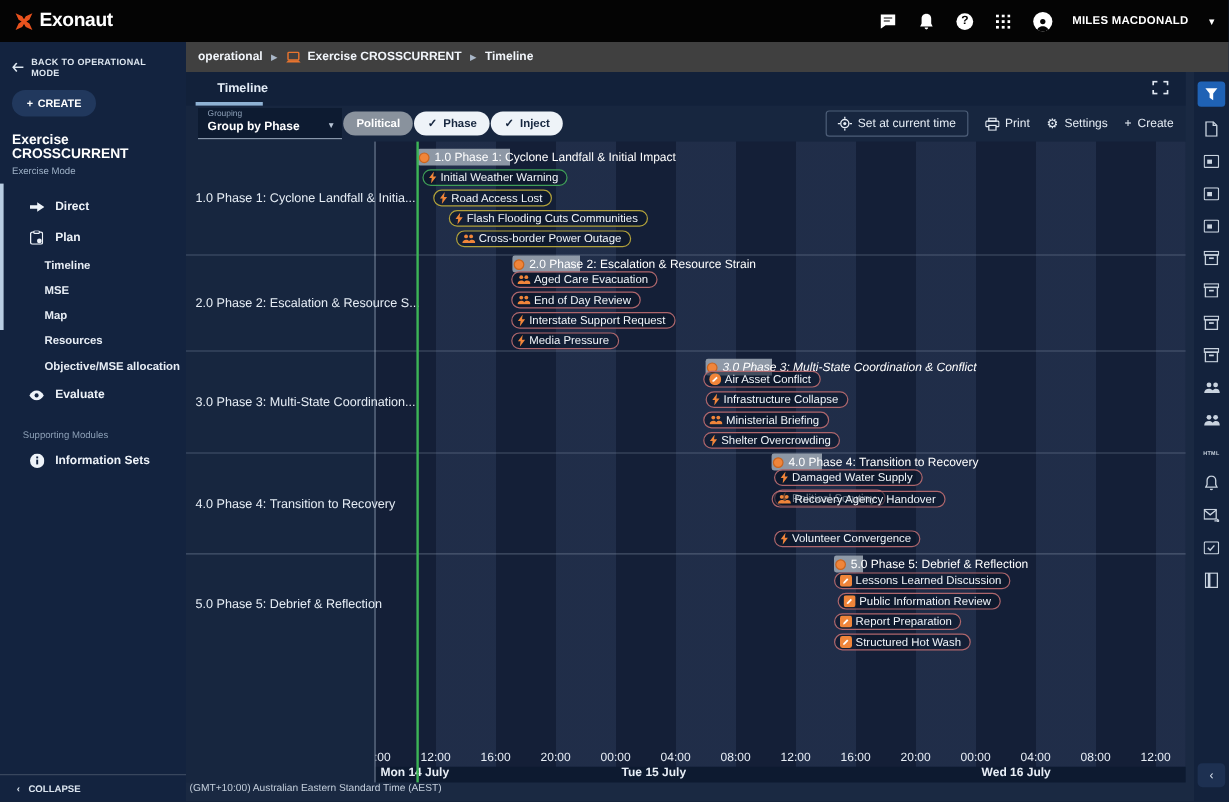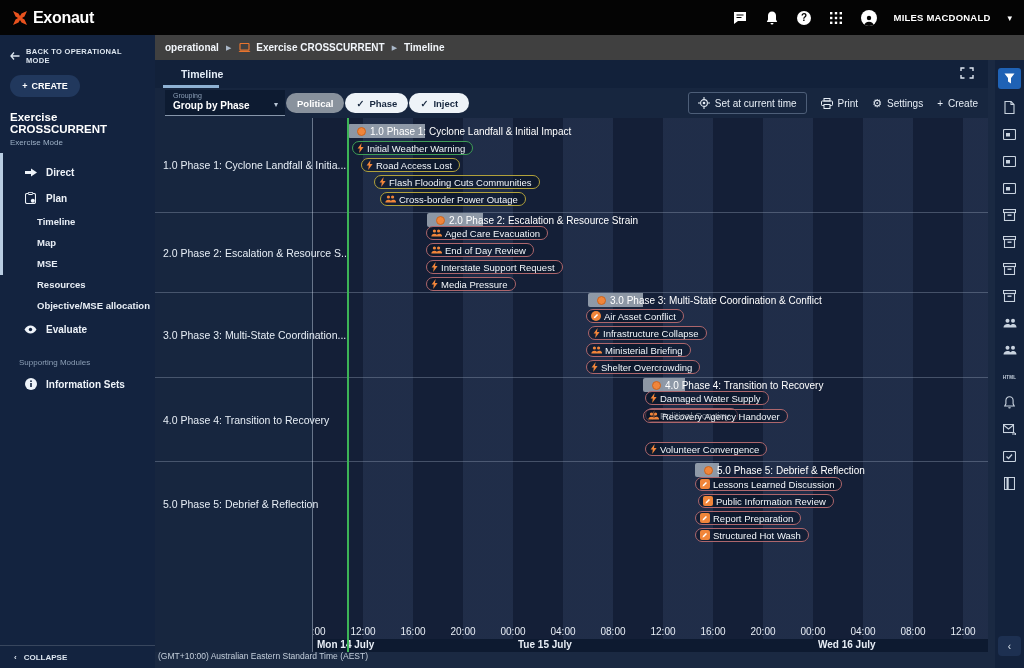--- a/index.html
+++ b/index.html
@@ -75,21 +75,21 @@
   .tool-btn { display:flex; align-items:center; gap:5px; font-size:10px; color:#e6edf5; cursor:pointer; white-space:nowrap; }
   #set-time-btn { border:1px solid #4d5e78; border-radius:3px; padding:4px 9px; }
 
   
   #plot-bg { position:absolute; left:158px; top:58px; width:675px; height:521px; background:#141f37;
              background-image:repeating-linear-gradient(90deg, transparent 0, transparent 50px, rgba(130,162,216,.11) 50px, rgba(130,162,216,.11) 100px); }
   #rows { position:absolute; left:0; top:58px; width:833px; height:507px; }
   .t-row { position:relative; border-bottom:1px solid rgba(150,164,185,.38); }
   .row-label { position:absolute; left:8px; top:50%; transform:translateY(-50%); font-size:10.5px; color:#e6edf5; max-width:145px; white-space:nowrap; }
   .row-label-top { top:36px; transform:none; }
-  .phasebar { position:absolute; height:14px; display:inline-flex; align-items:center; gap:4px; padding-left:9px;
+  .phasebar { position:absolute; height:14px; display:inline-flex; align-items:center; gap:4px; padding-left:1px;
               font-size:10px; color:#fff; white-space:nowrap; cursor:pointer; border-radius:2px; }
   .ph-ic { width:9px; height:9px; border-radius:50%; background:#f0853a; border:1.5px solid #c9641f; flex:none; }
   .pill { position:absolute; height:14px; display:inline-flex; align-items:center; gap:3px; padding:0 7px 0 4px;
           border-radius:8px; background:rgba(10,20,38,.55); font-size:9.5px; color:#f2f6fa; white-space:nowrap; cursor:pointer; }
   .pill .ic { flex:none; }
   .pill-green { border:1px solid #3f9e57; }
   .pill-yellow { border:1px solid #b1a13b; }
   .pill-red { border:1px solid #ad666c; }
 
   #label-col-line { position:absolute; left:157px; top:58px; width:1px; height:534px; background:rgba(205,216,230,.45); }
@@ -187,22 +187,22 @@
       <span class="nav-ic">
         <svg width="11" height="12" viewBox="0 0 11 12">
             <rect x="0.5" y="1.5" width="10" height="10" rx="1.5" fill="none" stroke="#eef3f9" stroke-width="1.1"></rect>
             <rect x="3.2" y="0.3" width="4.6" height="2.2" rx="0.8" fill="#13233f" stroke="#eef3f9" stroke-width="1"></rect>
             <circle cx="7.8" cy="8.8" r="2" fill="#eef3f9"></circle>
           </svg>
       </span>
       <span>Plan</span>
     </div>
     <div class="nav-sub">Timeline</div>
+    <div class="nav-sub">MSE</div>
     <div class="nav-sub">Map</div>
-    <div class="nav-sub">MSE</div>
     <div class="nav-sub">Resources</div>
     <div class="nav-sub">Objective/MSE allocation</div>
     <div class="nav-item">
       <span class="nav-ic">
         <svg width="13" height="9" viewBox="0 0 13 9">
             <path d="M0.5 4.5C2 1.8 4.1 0.5 6.5 0.5s4.5 1.3 6 4c-1.5 2.7-3.6 4-6 4s-4.5-1.3-6-4Z" fill="#eef3f9"></path>
             <circle cx="6.5" cy="4.5" r="1.7" fill="#13233f"></circle>
           </svg>
       </span>
       <span>Evaluate</span>
@@ -474,21 +474,21 @@
       <div class="pill pill-red" style="left:271px;top:64px;">
         <svg class="ic" width="7" height="10" viewBox="0 0 7 10">
             <path d="M4.6 0 0.6 5.4h2.2L2.2 10l4.4-5.9H4Z" fill="#f0853a"></path>
           </svg>
         <span>Media Pressure</span>
       </div>
     </div>
 
     <div class="t-row" style="height:85px;">
       <div class="row-label">3.0 Phase 3: Multi-State Coordination...</div>
-      <div class="phasebar" style="left:433px;top:0px;background:linear-gradient(to right,rgba(162,172,184,.85) 0 55px,transparent 55px);">
+      <div class="phasebar" style="left:433px;top:6px;background:linear-gradient(to right,rgba(162,172,184,.85) 0 55px,transparent 55px);font-style:italic;">
         <span class="ph-ic"></span>
         <span>3.0 Phase 3: Multi-State Coordination &amp; Conflict</span>
       </div>
       <div class="pill pill-red" style="left:431px;top:16px;">
         <svg class="ic" width="10" height="10" viewBox="0 0 10 10">
             <circle cx="5" cy="5" r="5" fill="#f0853a"></circle>
             <path d="M2.7 7.3 3 5.9 6 2.9l1.1 1.1-3 3Z" fill="#fff"></path>
           </svg>
         <span>Air Asset Conflict</span>
       </div>

